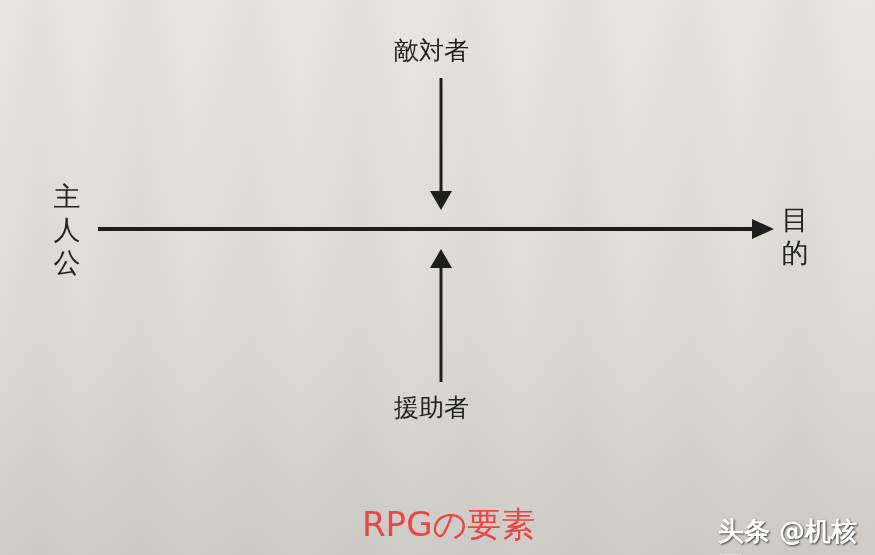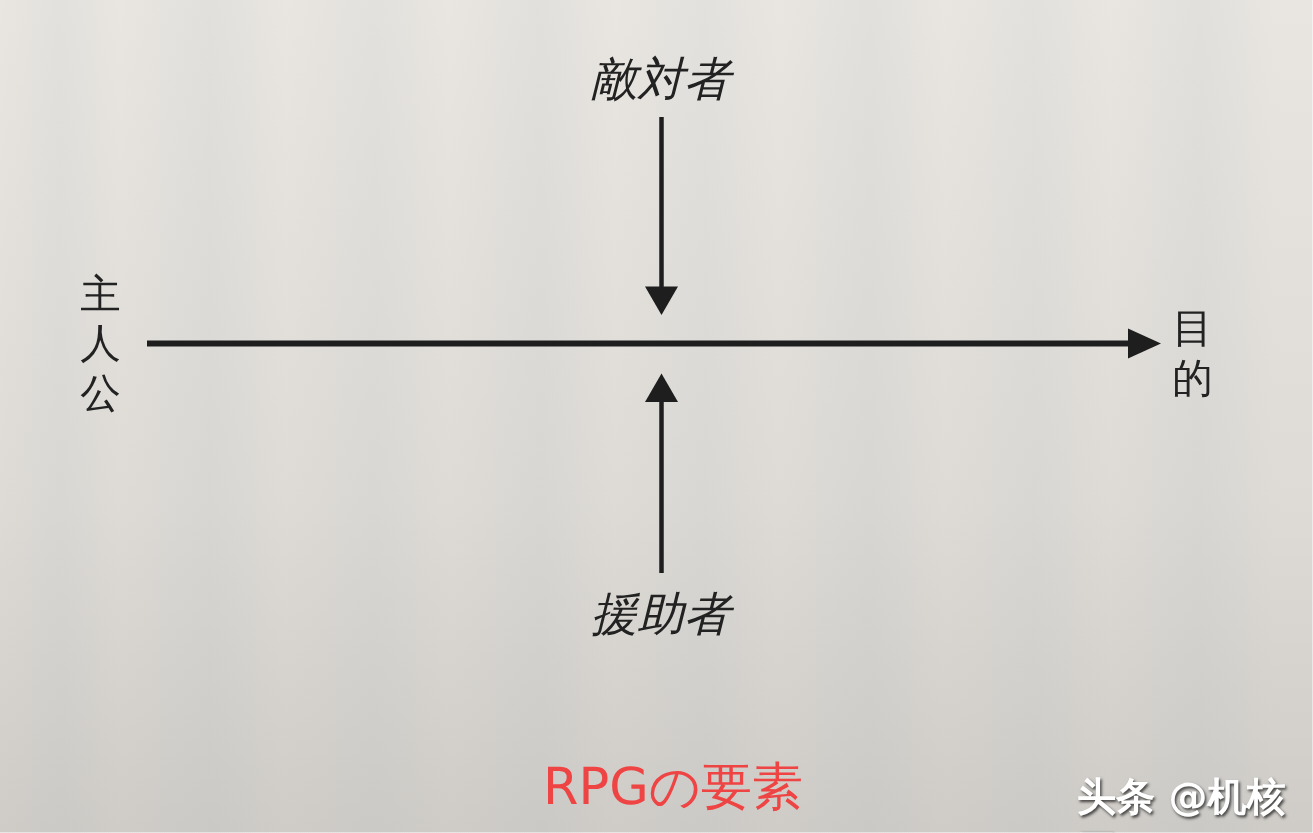--- a/index.html
+++ b/index.html
@@ -12,21 +12,21 @@
         rgba(170,180,190,0.10) 250px, rgba(170,180,190,0.00) 300px,
         rgba(170,180,190,0.12) 360px, rgba(170,180,190,0.00) 410px,
         rgba(170,180,190,0.10) 470px, rgba(170,180,190,0.00) 520px,
         rgba(170,180,190,0.12) 580px, rgba(170,180,190,0.00) 630px,
         rgba(170,180,190,0.10) 690px, rgba(170,180,190,0.00) 740px,
         rgba(170,180,190,0.12) 800px, rgba(170,180,190,0.00) 850px),
       linear-gradient(180deg, #e9e6e1 0%, #dedbd6 60%, #cfccc7 100%);
     font-family: "DejaVu Sans", sans-serif;
     color:#1e1e1e;
   }
-  .label { position:absolute; font-size:31px; line-height:1; color:#222;font-style:italic; }
+  .label { position:absolute; font-size:25px; line-height:1; color:#222; }
   .vlabel { position:absolute; font-size:27px; line-height:33px; width:30px; text-align:center; color:#222; }
   .caption { position:absolute; font-size:34px; color:#ef4444; }
   .watermark {
     position:absolute; font-size:26px; font-weight:bold; color:#fff;
     text-shadow: 1px 1px 2px rgba(0,0,0,0.7);
   }
   svg.diagram { position:absolute; left:0; top:0; }
 </style>
 </head>
 <body>

